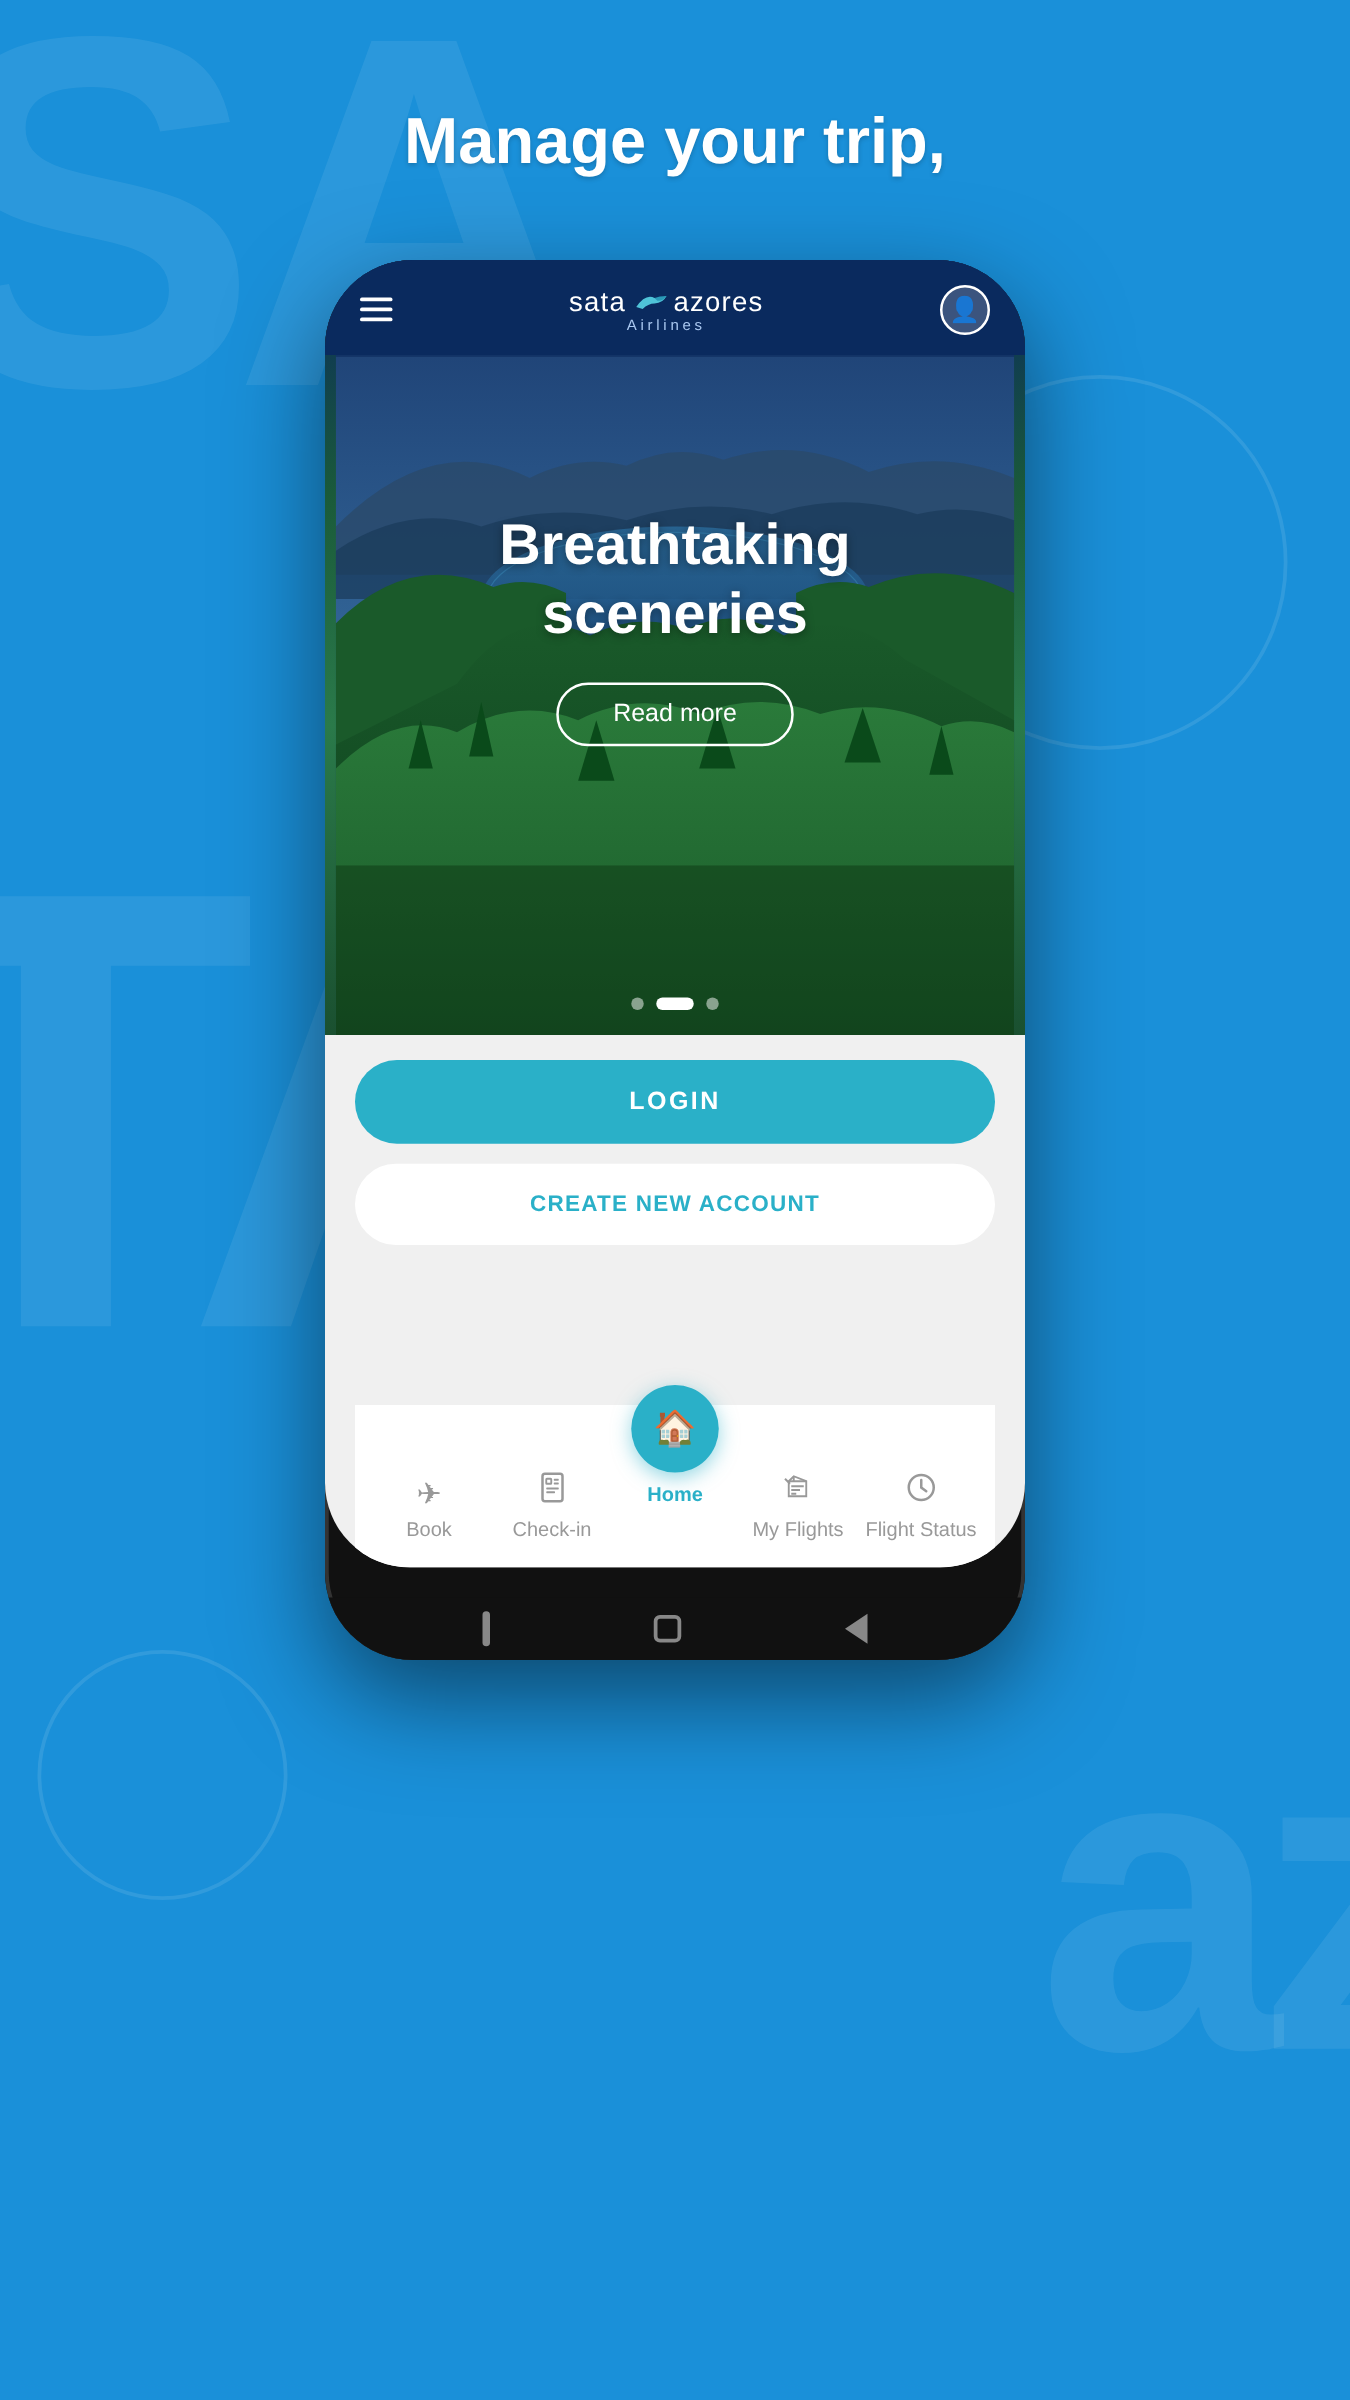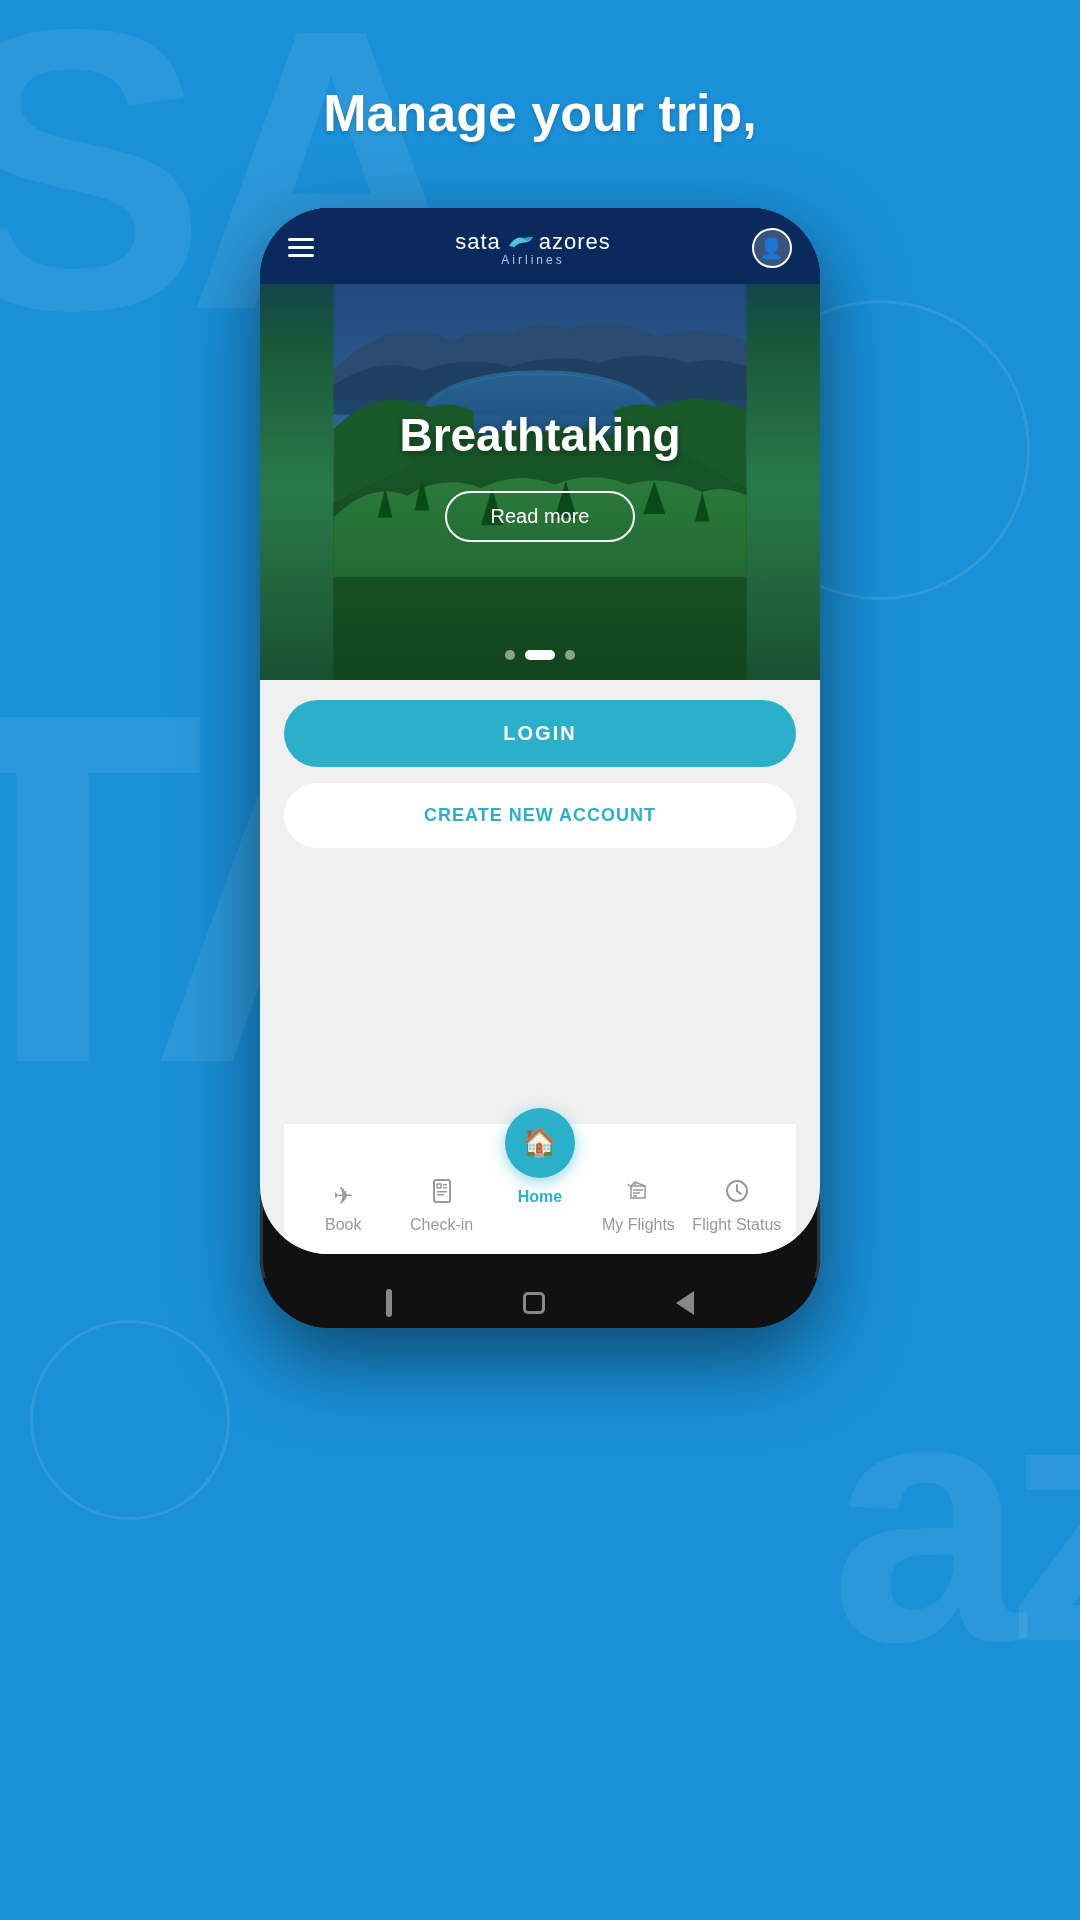--- a/index.html
+++ b/index.html
@@ -179,21 +179,21 @@
       display: flex;
       align-items: center;
       justify-content: center;
       color: white;
       font-size: 20px;
     }
 
     
     .hero-section {
       position: relative;
-      height: 472px;
+      height: 620px;
       overflow: hidden;
       background: linear-gradient(
         to bottom,
         #0a2a5e 0%,
         #1a5a3a 30%,
         #2a7a4a 60%,
         #1a5030 100%
       );
     }
 
@@ -469,20 +469,21 @@
           <path d="M490 425 L500 385 L510 425 Z" fill="#0a4a1a"></path>
 
           <rect x="0" y="500" width="560" height="140" fill="rgba(0,20,0,0.3)"></rect>
 
           <rect x="0" y="0" width="560" height="80" fill="rgba(10,40,90,0.6)"></rect>
         </svg>
 
         <div class="hero-text">
           <div class="hero-title">
             <span>Breathtaking</span><br>
+            <span>sceneries</span>
           </div>
           <button class="read-more-btn">Read more</button>
         </div>
 
         <div class="slide-dots">
           <div class="dot"></div>
           <div class="dot active"></div>
           <div class="dot"></div>
         </div>
       </div>

